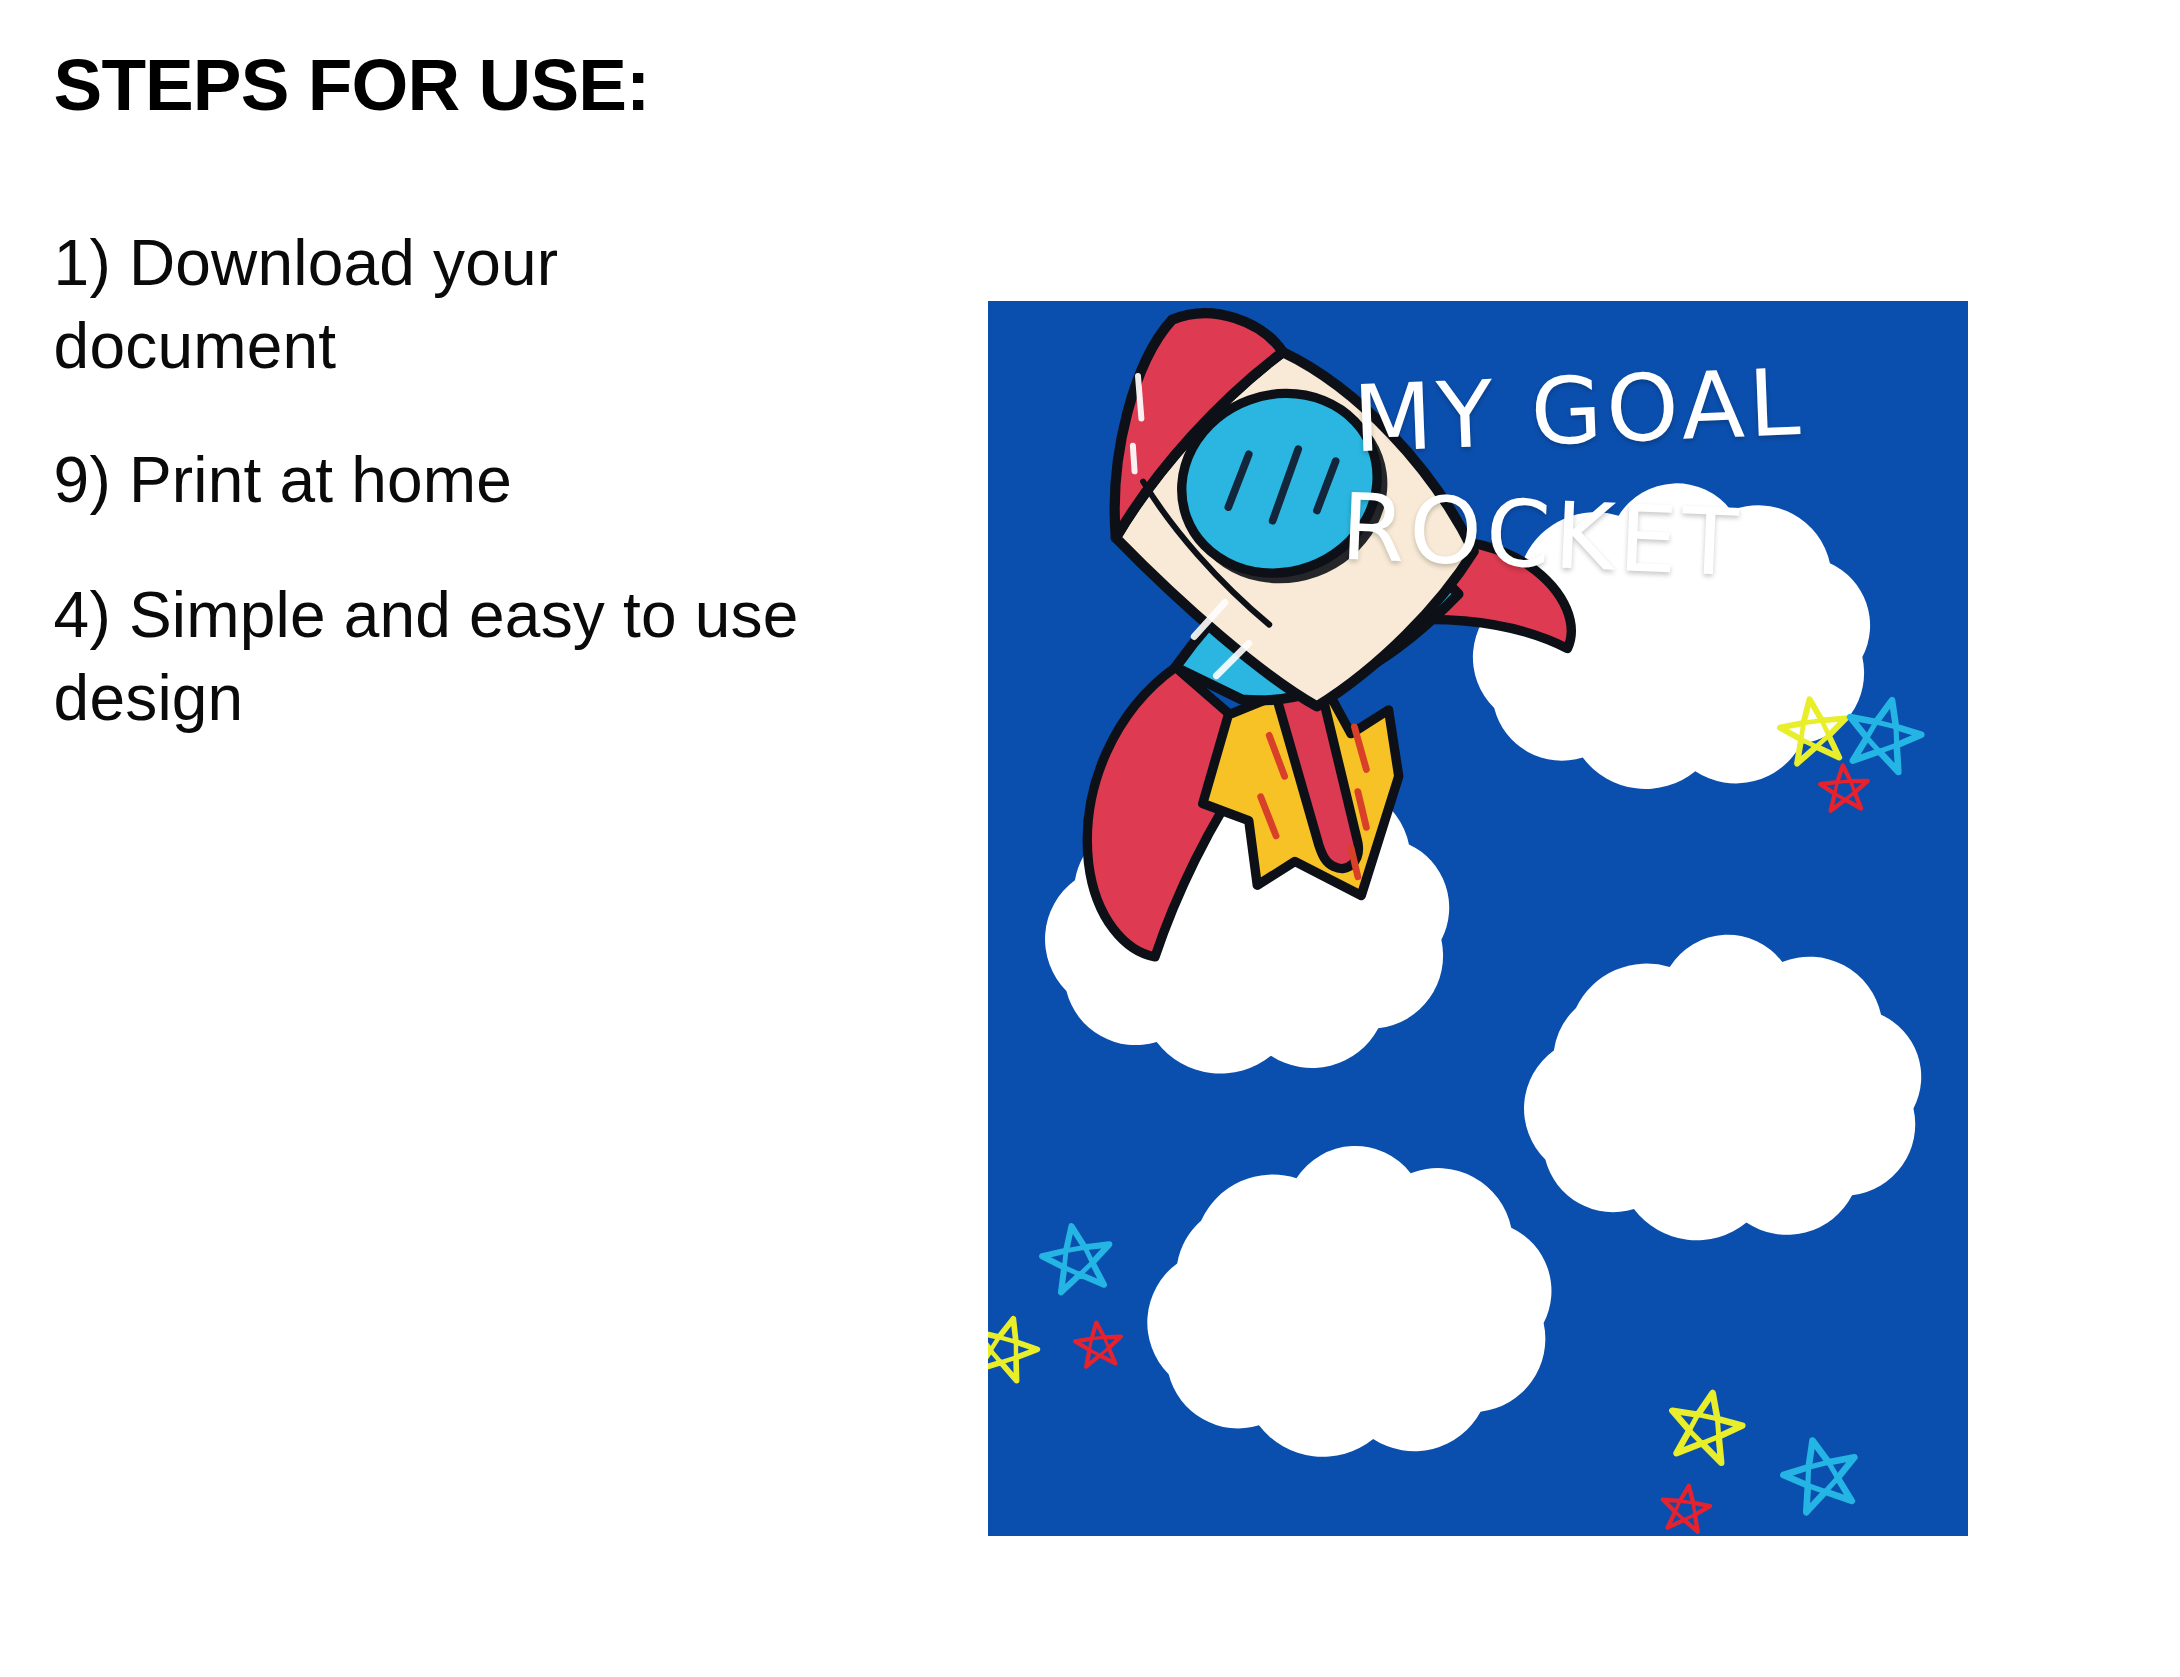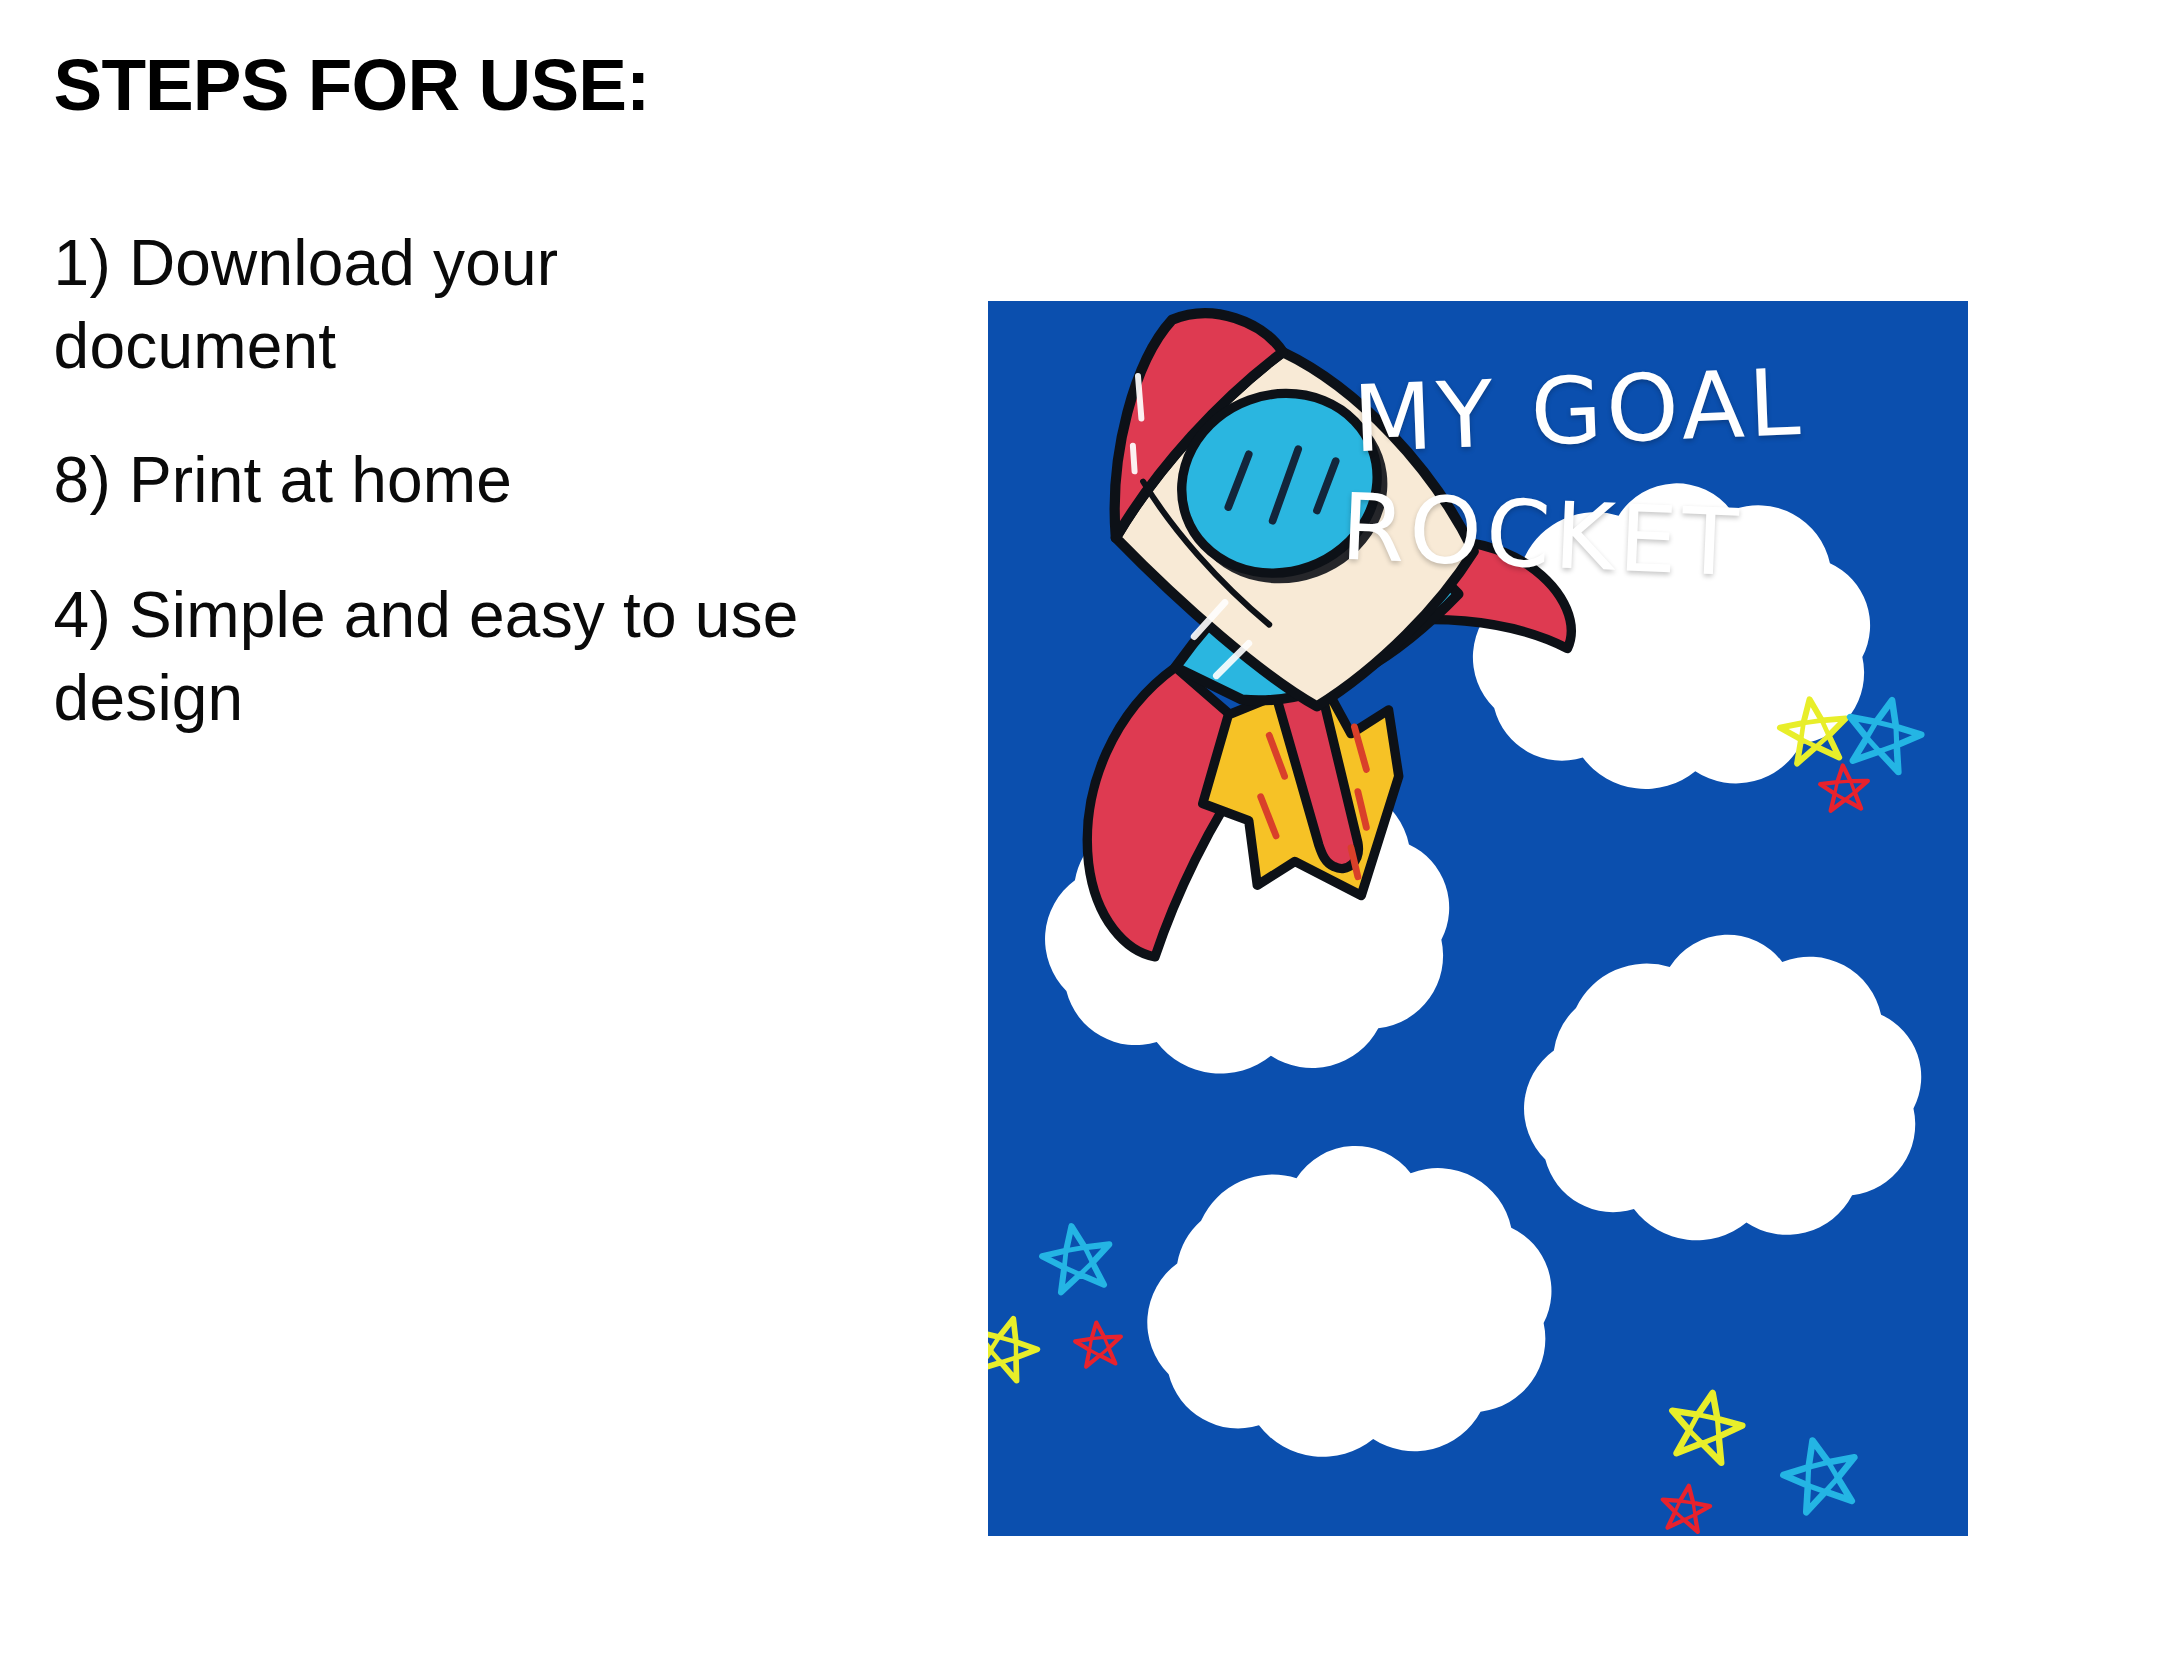--- a/index.html
+++ b/index.html
@@ -80,21 +80,21 @@
 </head>
 <body>
 
 <div class="page">
 
   <section class="steps-panel">
     <h1 class="steps-heading">STEPS FOR USE:</h1>
 
     <ul class="steps-list">
       <li class="step-item">1) Download your document</li>
-      <li class="step-item">8) Print at home</li>
+      <li class="step-item">9) Print at home</li>
       <li class="step-item">4) Simple and easy to use design</li>
     </ul>
   </section>
 
   <section class="poster">
 
     <svg viewBox="0 0 1150 1450" preserveAspectRatio="none">
       <defs>
         <g id="starGlyph">
 

